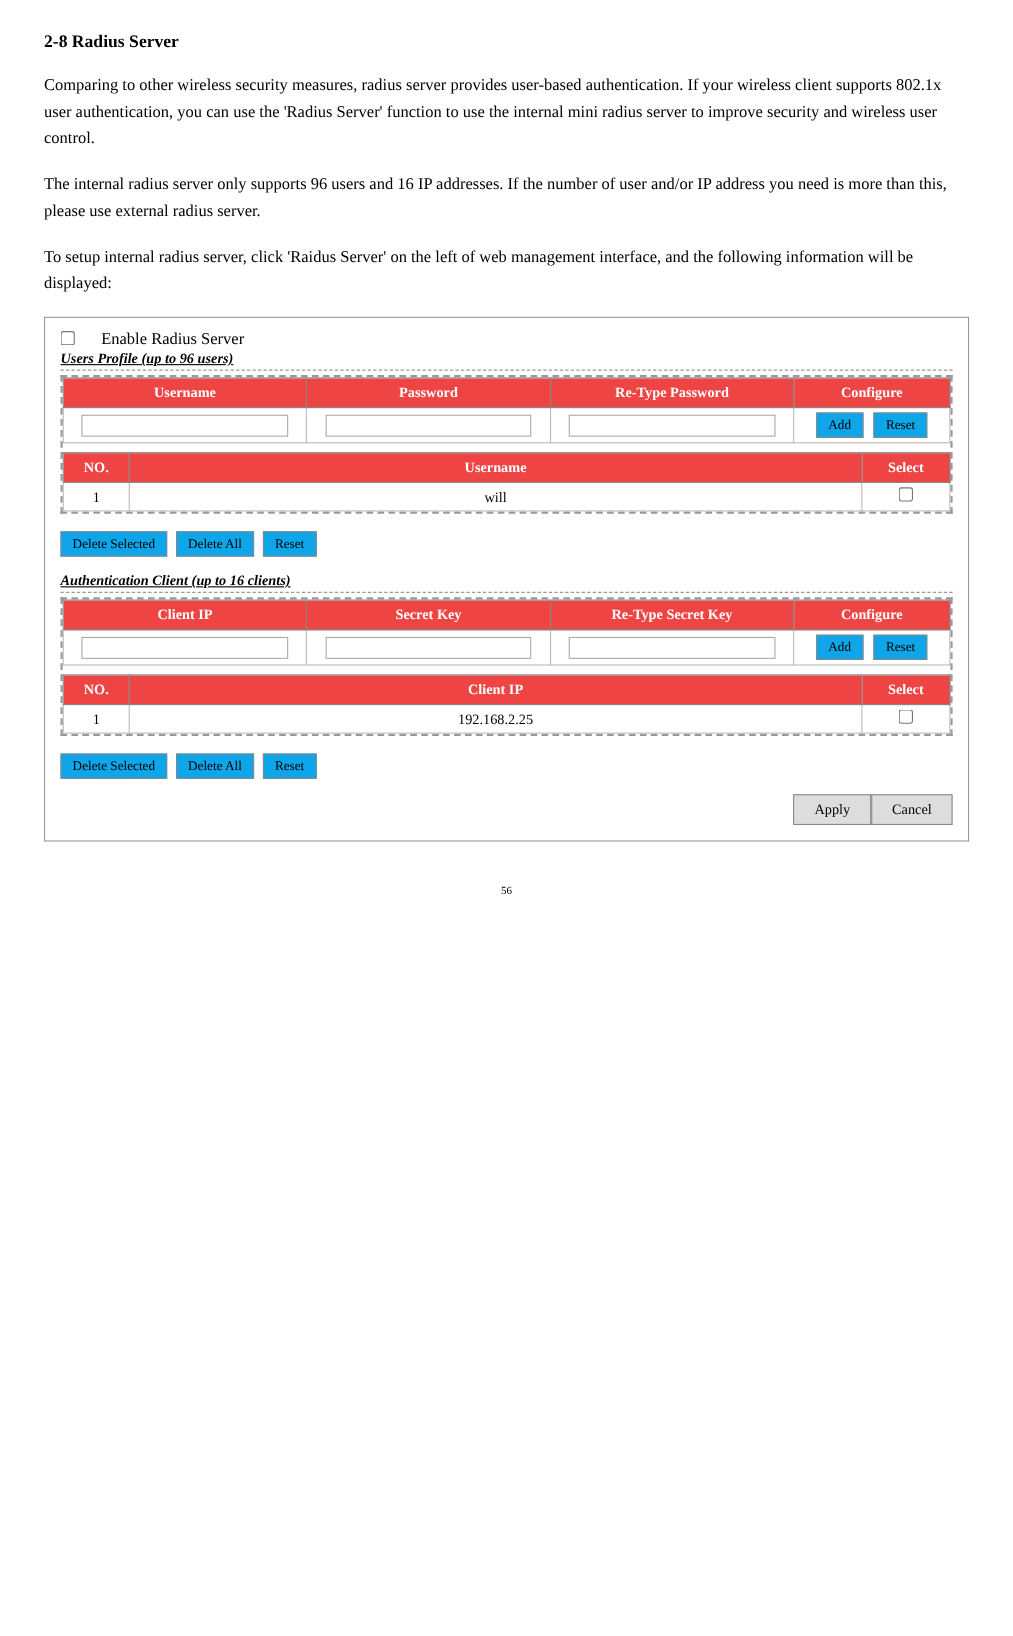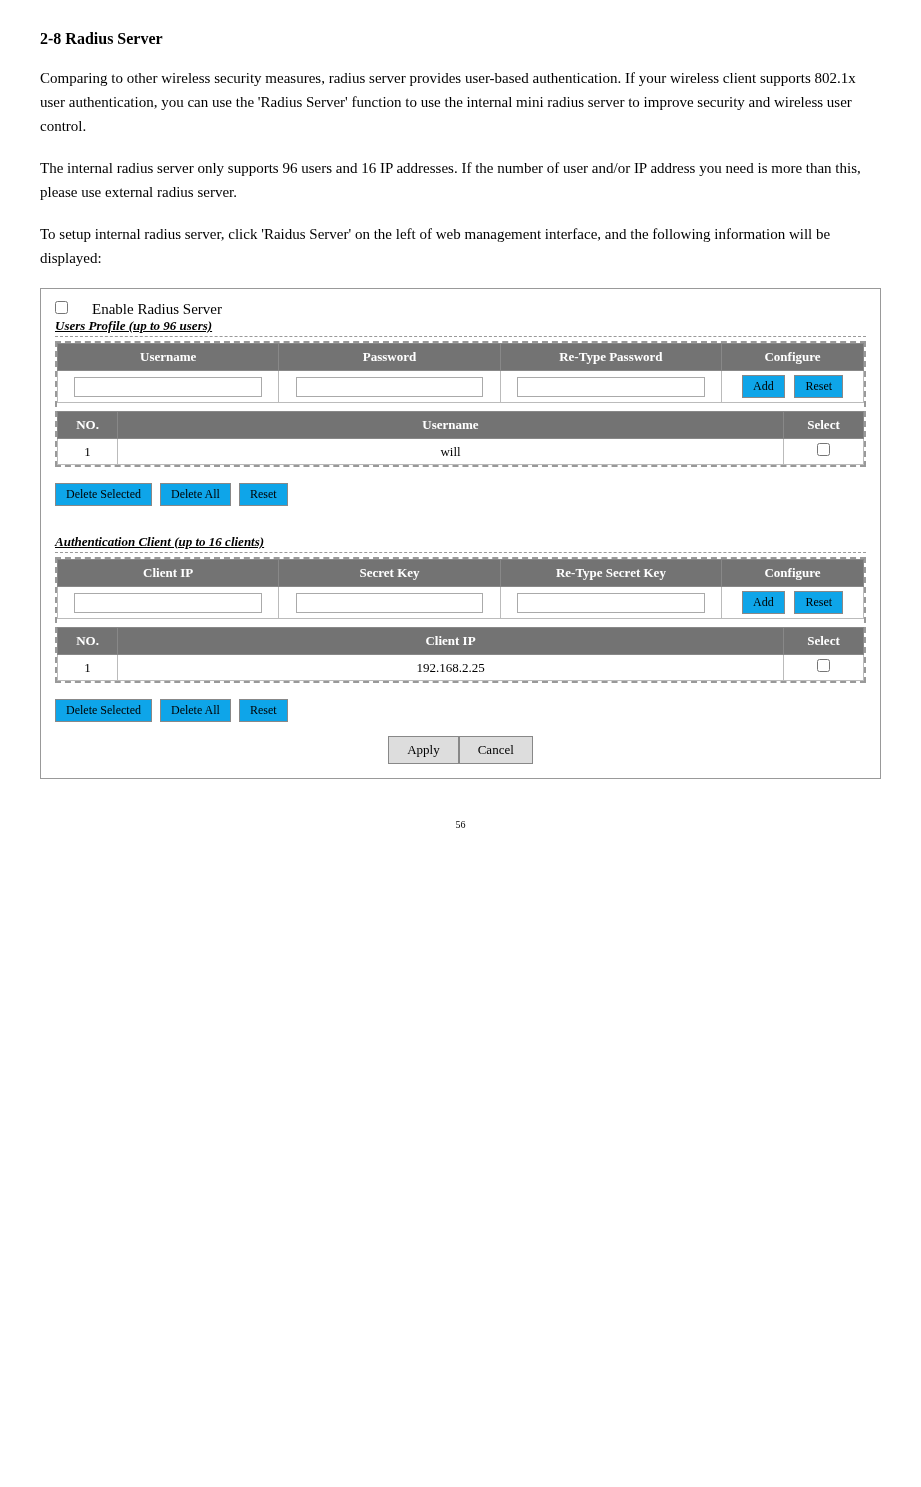--- a/index.html
+++ b/index.html
@@ -46,21 +46,21 @@
       border: 2px dashed #999;
       padding: 0;
       margin-bottom: 8px;
     }
     .grid-table {
       width: 100%;
       border-collapse: collapse;
       font-size: 13px;
     }
     .grid-table th {
-      background: #737373;
+      background: #ef4444;
       color: #fff;
       padding: 5px 12px;
       text-align: center;
       border: 1px solid #888;
       font-weight: bold;
     }
     .grid-table td {
       padding: 4px 6px;
       border: 1px solid #bbb;
       text-align: center;
@@ -89,21 +89,21 @@
       font-family: serif;
     }
     .action-row {
       display: flex;
       gap: 8px;
       align-items: flex-end;
       padding: 8px 0 4px 0;
     }
     .bottom-row {
       display: flex;
-      justify-content: center;
+      justify-content: flex-end;
       padding-top: 10px;
     }
     .page-num {
       text-align: center;
       margin-top: 40px;
       font-size: 10px;
     }
     input[type="checkbox"] {
       width: 13px;
       height: 13px;
@@ -173,21 +173,21 @@
       </table>
     </div>
 
     <div class="action-row">
       <button class="btn">Delete Selected</button>
       <button class="btn">Delete All</button>
       <button class="btn">Reset</button>
     </div>
   </div>
 
-  <div style="margin-top:24px;">
+  <div style="margin-top:10px;">
     <div class="section-title">Authentication Client (up to 16 clients)</div>
 
     <div class="dashed-section">
 
       <table class="grid-table">
         <thead>
           <tr>
             <th>Client IP</th>
             <th>Secret Key</th>
             <th>Re-Type Secret Key</th>

